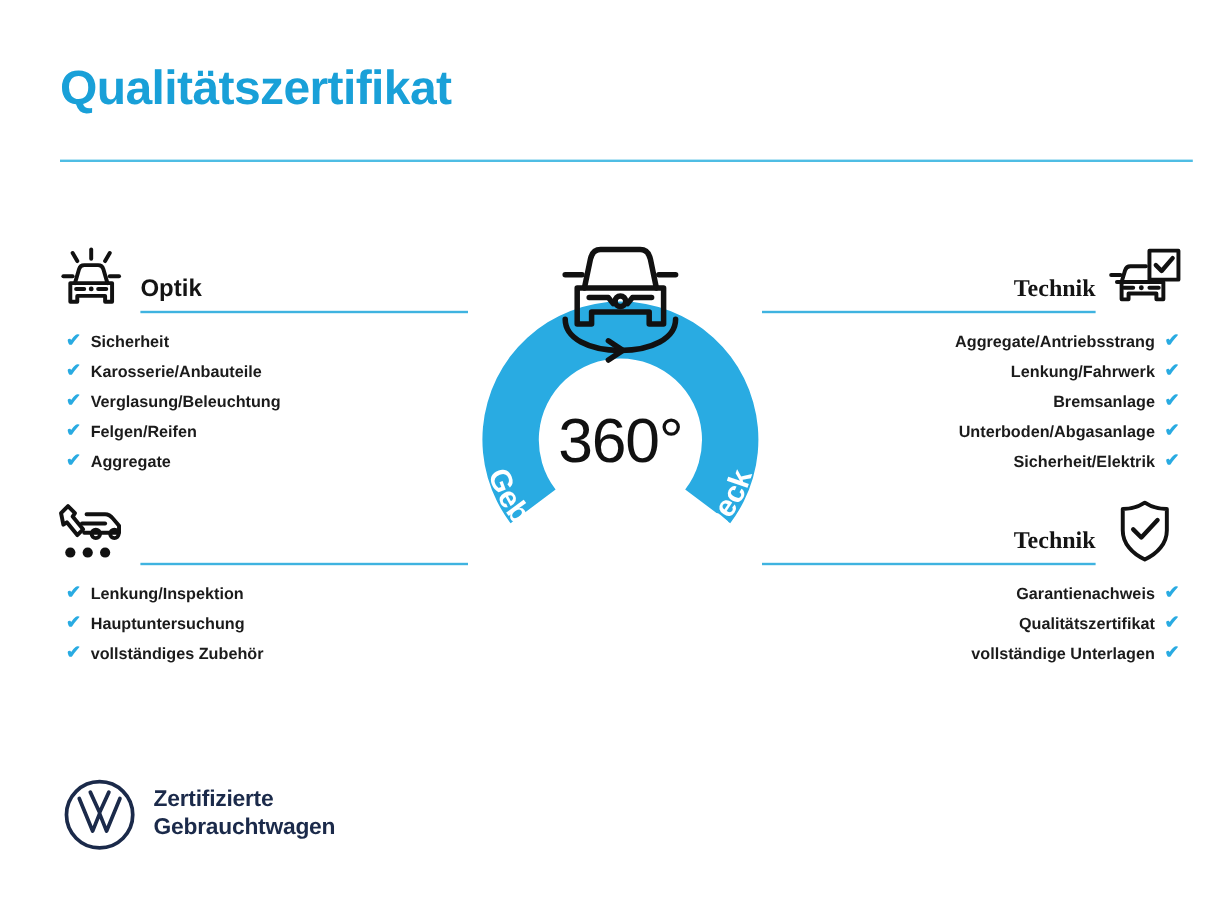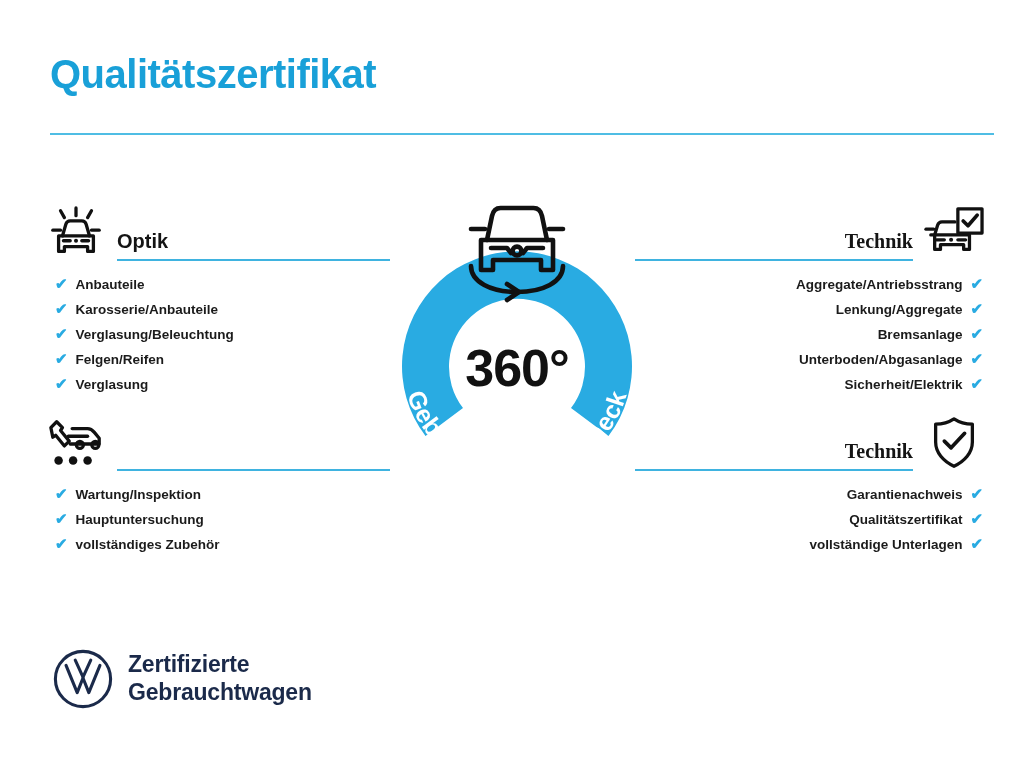--- a/index.html
+++ b/index.html
@@ -138,39 +138,39 @@
   }
   .badge-car svg { display:block; width:100%; height:100%; }
 
   .badge-360 {
     position: absolute;
     left: 0;
     top: 146px;
     width: 290px;
     text-align: center;
     font-size: 52px;
-    font-weight: 700;
+    font-weight: 400;
     color: #111111;
     letter-spacing: -1px;
     line-height: 1;
   }
 
   
   .brand {
     position: absolute;
     left: 52px;
     top: 648px;
     display: flex;
     align-items: center;
     gap: 14px;
   }
   .vw-logo { width: 62px; height: 62px; flex: 0 0 62px; }
   .vw-logo svg { display:block; width:100%; height:100%; }
   .brand-text {
-    font-size: 23px;
+    font-size: 19px;
     font-weight: 700;
     color: #1B2A4A;
     line-height: 1.2;
     letter-spacing: -0.2px;
   }
 </style>
 </head>
 <body>
 
 <div class="page">
@@ -195,37 +195,37 @@
         </svg>
       </span>
       <span class="head-text-wrap">
         <span class="sec-title" style="display:block">Optik</span>
         <span class="sec-underline" style="display:block"></span>
       </span>
     </div>
     <ul class="sec-list left">
       <li>
           <span class="tick">✔</span>
-          <span>Anbauteile</span>
+          <span>Sicherheit</span>
         </li>
       <li>
           <span class="tick">✔</span>
           <span>Karosserie/Anbauteile</span>
         </li>
       <li>
           <span class="tick">✔</span>
           <span>Verglasung/Beleuchtung</span>
         </li>
       <li>
           <span class="tick">✔</span>
           <span>Felgen/Reifen</span>
         </li>
       <li>
           <span class="tick">✔</span>
-          <span>Verglasung</span>
+          <span>Aggregate</span>
         </li>
     </ul>
   </div>
 
   <div class="section sec-wartung">
     <div class="sec-head">
       <span class="sec-icon">
         <svg viewBox="0 0 64 60" fill="none" stroke="#111" stroke-width="3.4" stroke-linecap="round" stroke-linejoin="round">
           <path d="M6 13 L12 7 L18 13 L16 16 L25 27 L20 32 L11 21 L8 23 Z"></path>
           <path d="M28 14 L44 14 C47 14 49 15.5 51 18 L56 24 L56 30 L26 30"></path>
@@ -237,21 +237,21 @@
           <circle cx="44" cy="47" r="4.4" fill="#111" stroke="none"></circle>
         </svg>
       </span>
       <span class="head-text-wrap">
         <span class="sec-underline" style="display:block"></span>
       </span>
     </div>
     <ul class="sec-list left">
       <li>
           <span class="tick">✔</span>
-          <span>Wartung/Inspektion</span>
+          <span>Lenkung/Inspektion</span>
         </li>
       <li>
           <span class="tick">✔</span>
           <span>Hauptuntersuchung</span>
         </li>
       <li>
           <span class="tick">✔</span>
           <span>vollständiges Zubehör</span>
         </li>
     </ul>
@@ -276,21 +276,21 @@
         <span class="sec-underline" style="display:block"></span>
       </span>
     </div>
     <ul class="sec-list right">
       <li>
           <span class="tick">✔</span>
           <span>Aggregate/Antriebsstrang</span>
         </li>
       <li>
           <span class="tick">✔</span>
-          <span>Lenkung/Aggregate</span>
+          <span>Lenkung/Fahrwerk</span>
         </li>
       <li>
           <span class="tick">✔</span>
           <span>Bremsanlage</span>
         </li>
       <li>
           <span class="tick">✔</span>
           <span>Unterboden/Abgasanlage</span>
         </li>
       <li>

